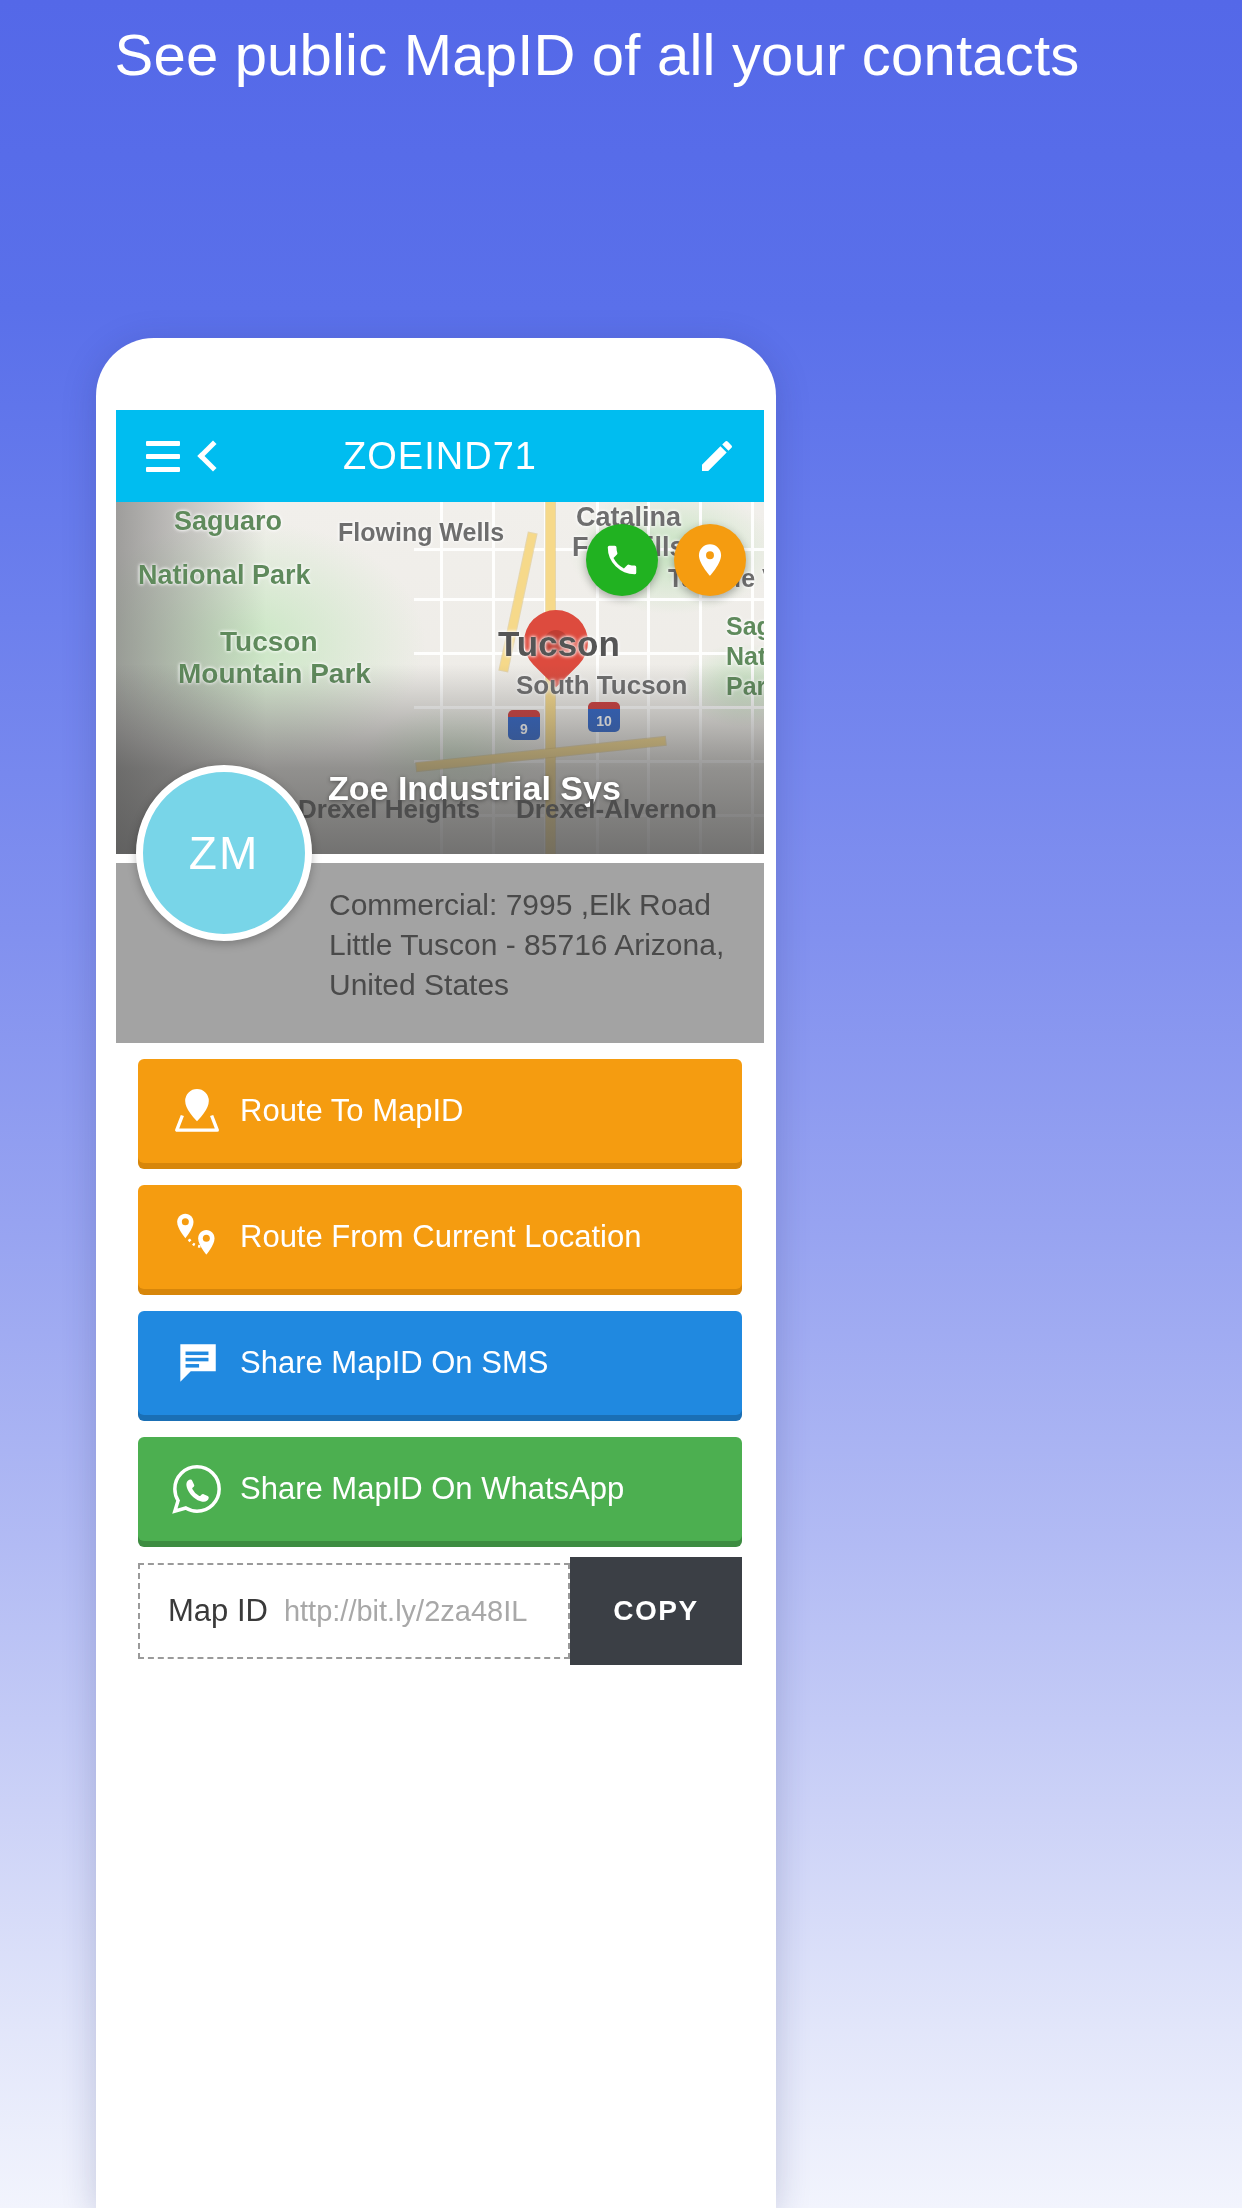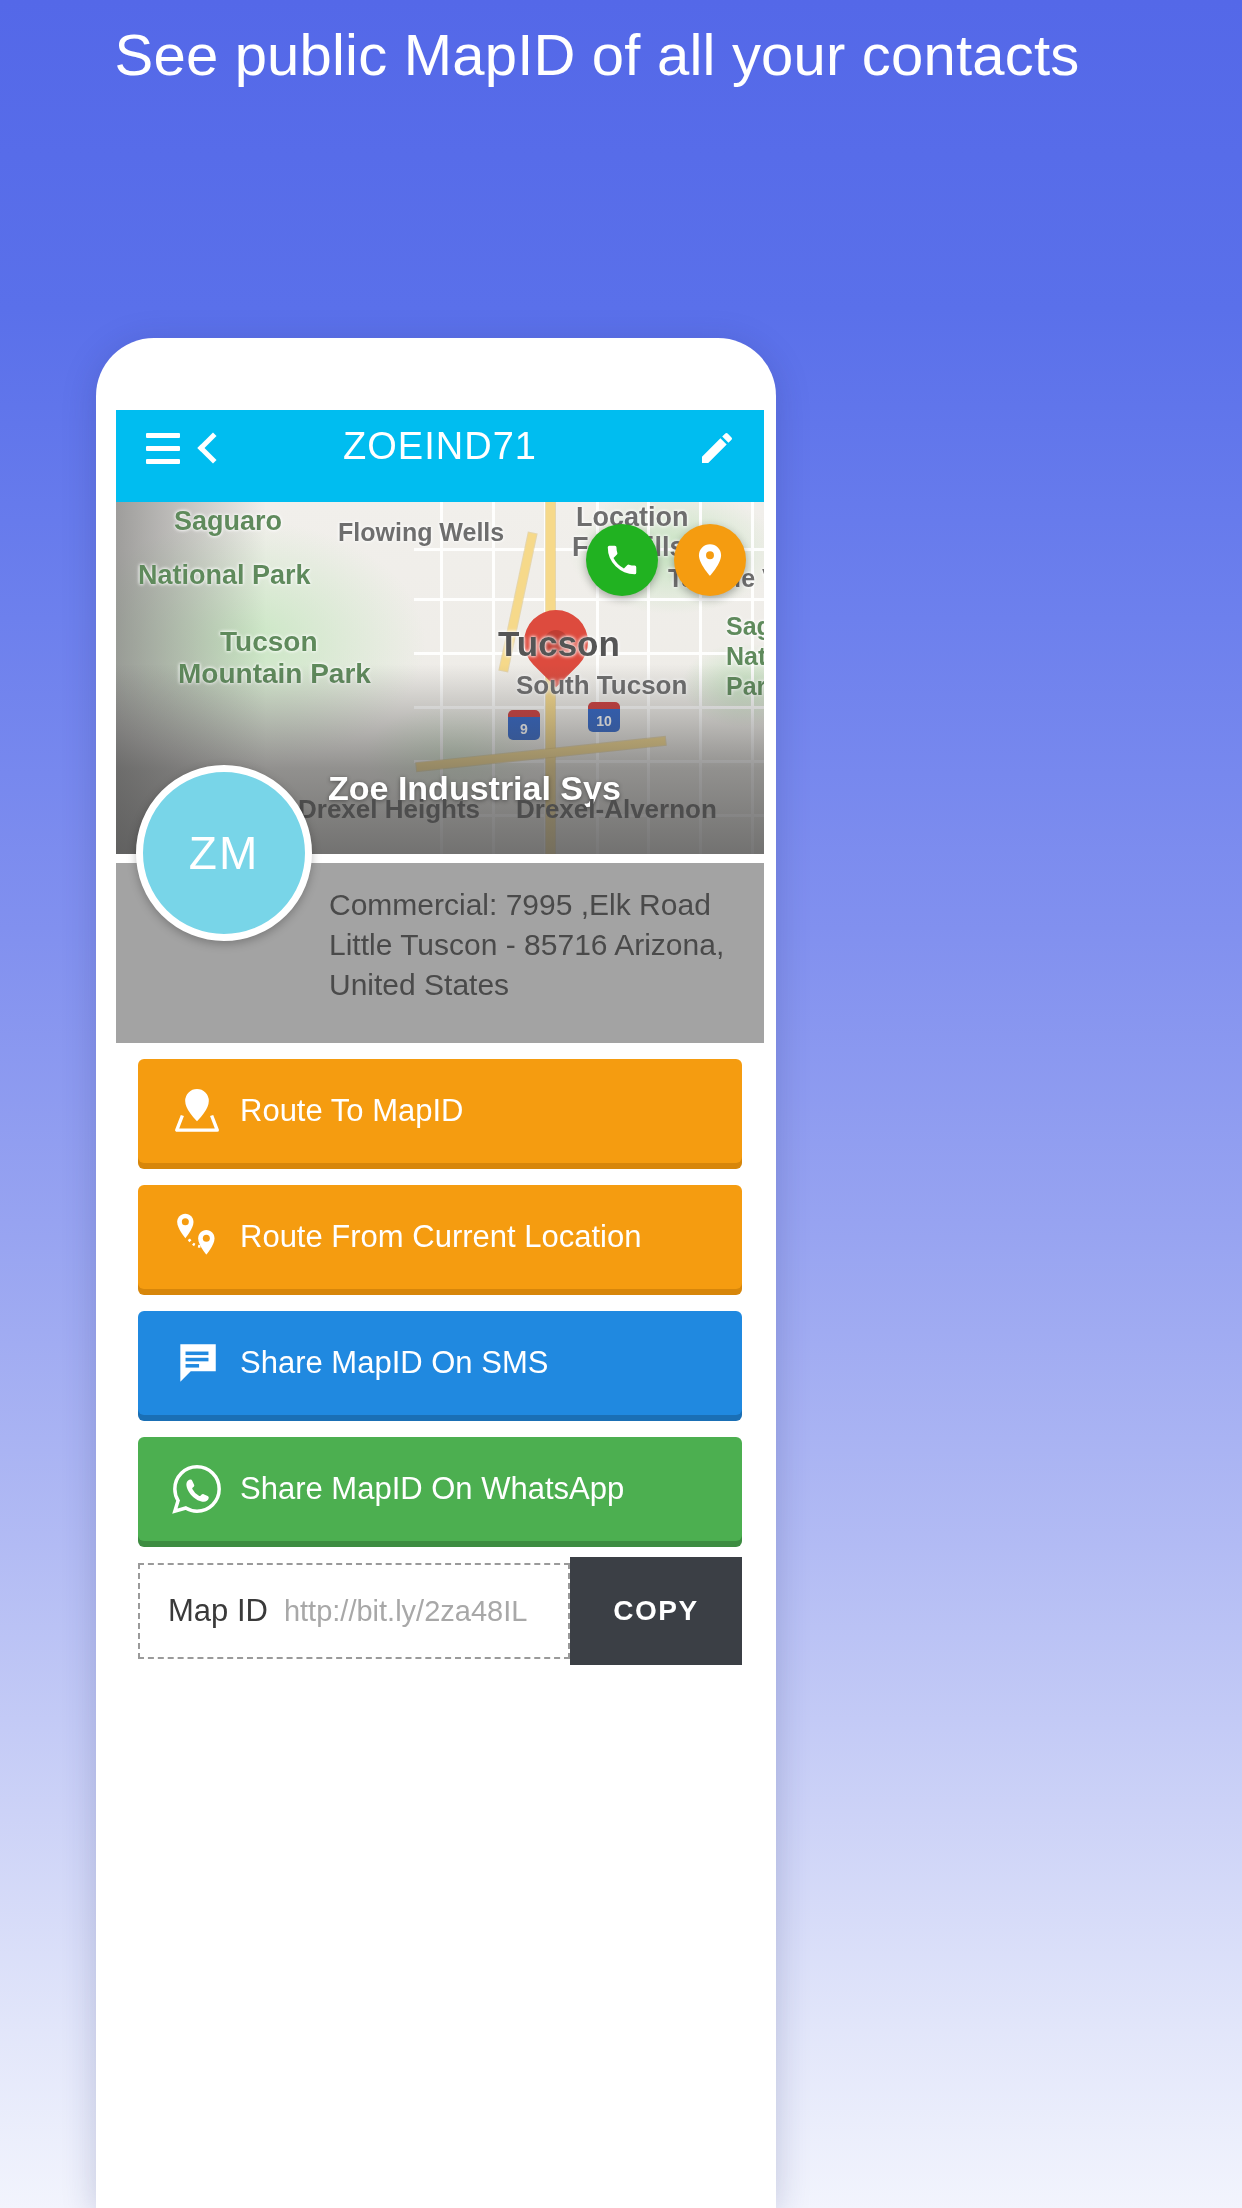--- a/index.html
+++ b/index.html
@@ -53,21 +53,21 @@
     background: #ffffff;
     overflow: hidden;
   }
 
   
   .appbar {
     position: relative;
     height: 92px;
     background: #00bdf0;
     display: flex;
-    align-items: flex-start;
+    align-items: center;
     padding: 15px 24px;
   }
   .appbar-title {
     position: absolute;
     left: 0; right: 0;
     text-align: center;
     color: #ffffff;
     font-size: 38px;
     font-weight: 300;
     letter-spacing: 1px;
@@ -316,21 +316,21 @@
 
       <div class="hwy" style="left:430px; top:0; width:9px; height:352px;"></div>
       <div class="hwy" style="left:300px; top:248px; width:250px; height:8px; transform:rotate(-6deg);"></div>
       <div class="hwy" style="left:398px; top:30px; width:8px; height:140px; transform:rotate(12deg);"></div>
 
       <div class="map-left-scrim"></div>
 
       <div class="map-label park" style="left:58px; top:4px; font-size:27px;">Saguaro</div>
       <div class="map-label park" style="left:22px; top:34px; font-size:27px;margin-top:24px;">National Park</div>
       <div class="map-label" style="left:222px; top:16px; font-size:25px;">Flowing Wells</div>
-      <div class="map-label" style="left:460px; top:0px; font-size:27px;">Location</div>
+      <div class="map-label" style="left:460px; top:0px; font-size:27px;">Catalina</div>
       <div class="map-label" style="left:456px; top:30px; font-size:27px;">Foothills</div>
 
       <div class="pin-red"></div>
 
       <div class="map-label park" style="left:104px; top:124px; font-size:28px;">Tucson</div>
       <div class="map-label park" style="left:62px; top:156px; font-size:28px;">Mountain Park</div>
 
       <div class="map-label" style="left:382px; top:122px; font-size:35px; color:#555;">Tucson</div>
       <div class="map-label" style="left:400px; top:168px; font-size:26px;">South Tucson</div>
       <div class="map-label" style="left:552px; top:62px; font-size:25px;">Tanque Verd</div>

